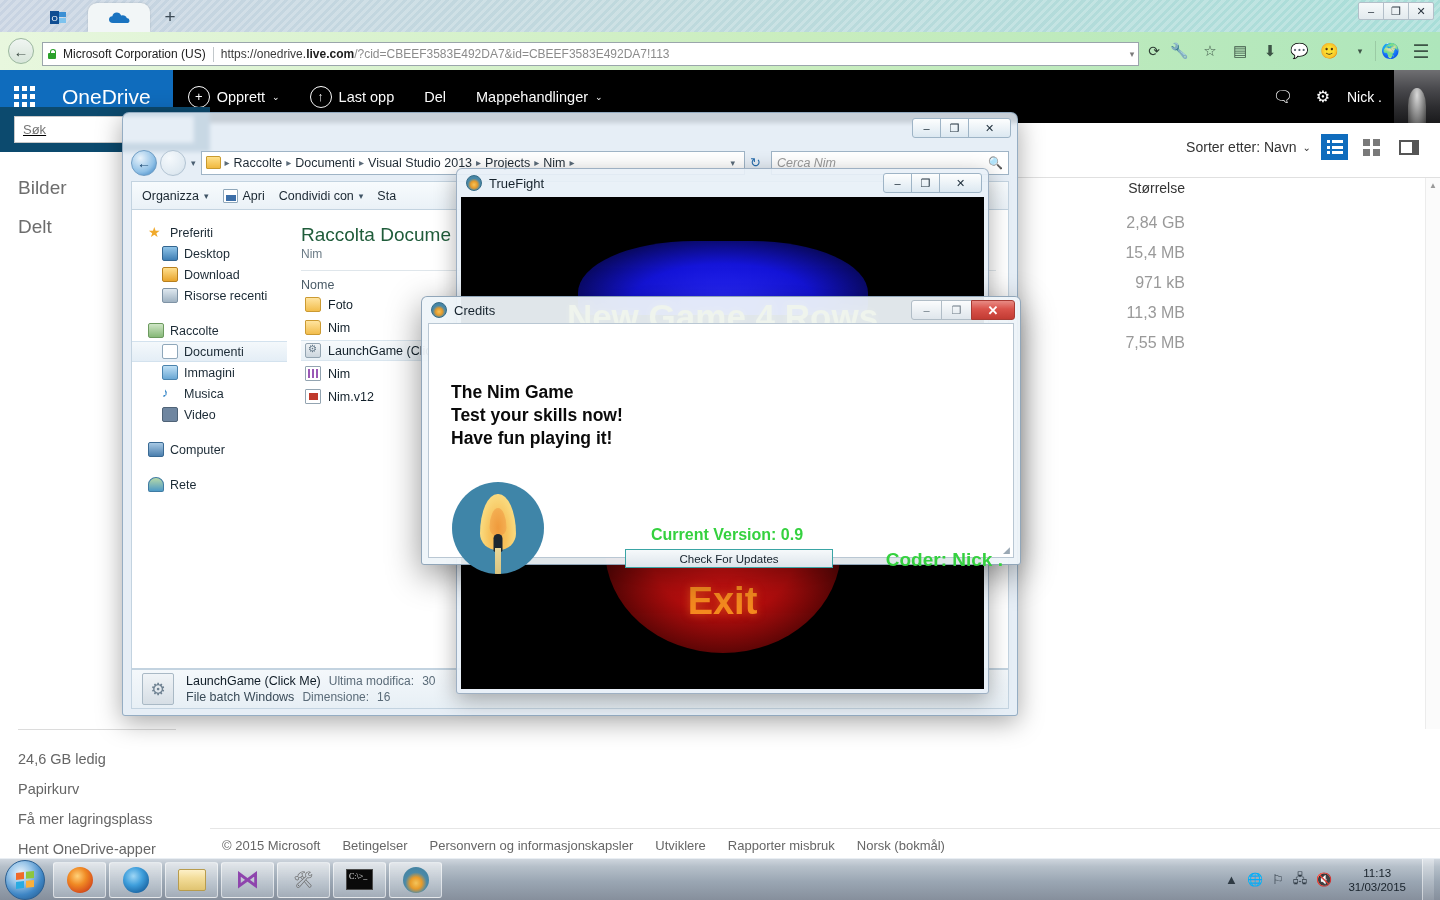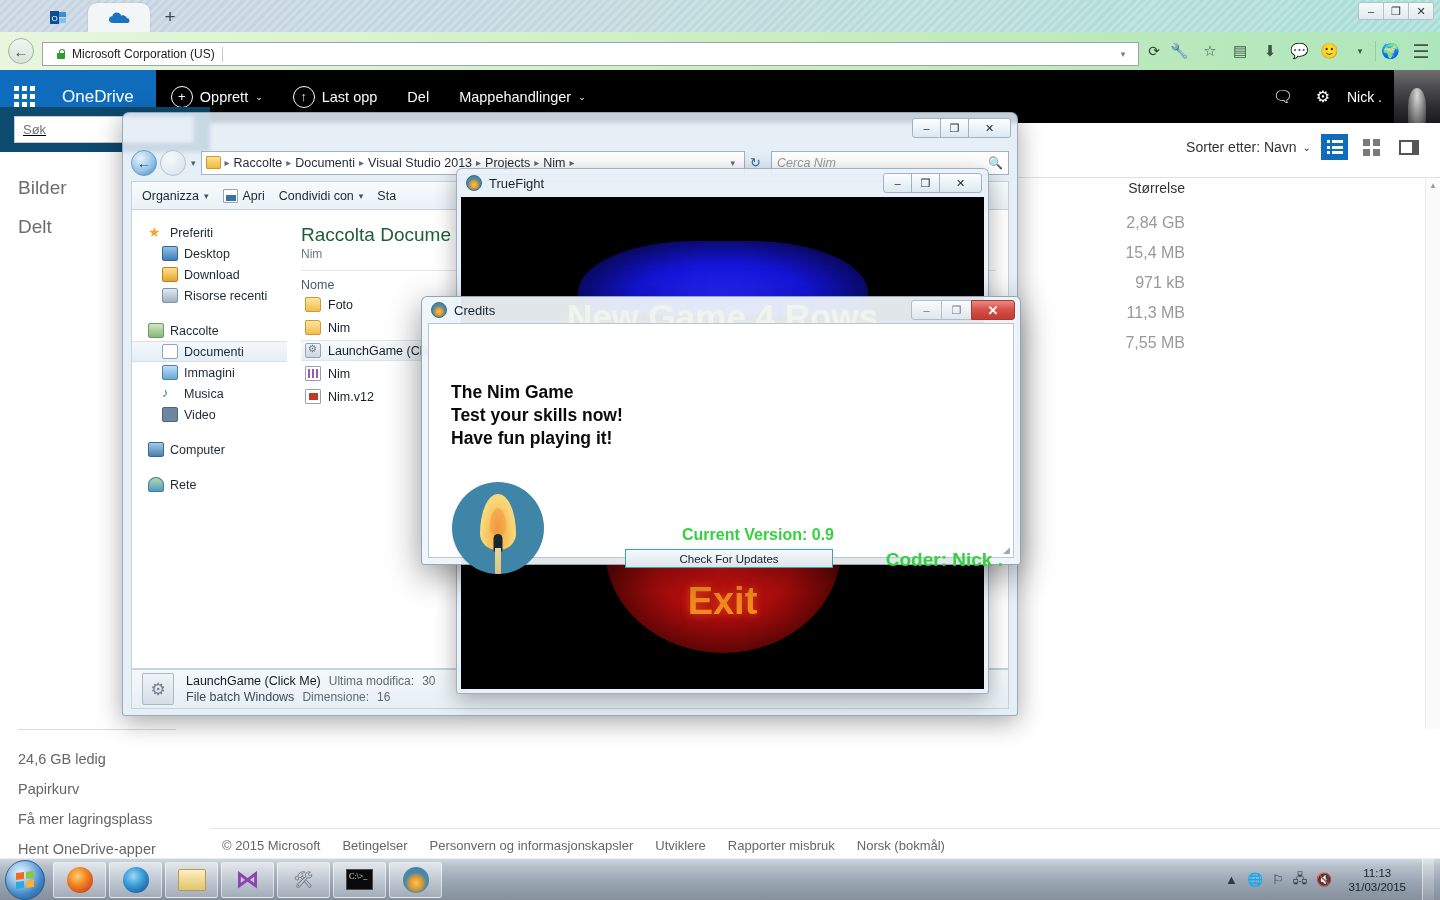--- a/index.html
+++ b/index.html
@@ -54,21 +54,21 @@
   .nav-back {
     width: 26px; height: 26px; margin-left: 8px; border-radius: 50%;
     background: linear-gradient(180deg,#f0f5f2,#d7e5d9);
     border: 1px solid #9bb79f;
     display: flex; align-items: center; justify-content: center;
     color: #3b4a42; font-size: 15px;
   }
   .urlbar {
     flex: 1; margin: 6px 4px 0 8px; height: 24px; background: #fff;
     border: 1px solid #9aa5ab; display: flex; align-items: center;
-    font-size: 12.5px; padding: 0 9px;
+    font-size: 12.5px; padding: 0 0;
   }
   .lockicon { width: 12px; height: 12px; margin: 0 5px 0 3px; position: relative; }
   .lockicon:before {
     content:''; position:absolute; left:2px; top:5px; width:8px; height:6px;
     background:#2aa02a; border-radius:1px;
   }
   .lockicon:after {
     content:''; position:absolute; left:4px; top:1px; width:4px; height:5px;
     border:1.5px solid #2aa02a; border-bottom:none; border-radius:3px 3px 0 0;
   }
@@ -92,21 +92,21 @@
     background: #000; display: flex; align-items: center;
   }
   .od-waffle {
     width: 48px; height: 53px; background: #0f6cbd;
     display:flex; align-items:center; justify-content:center;
   }
   .waffle-grid { display:grid; grid-template-columns: repeat(3, 5px); gap: 3px; }
   .waffle-grid i { width:5px; height:5px; background:#fff; display:block; }
   .od-brand {
     background: #0f6cbd; height:53px; padding: 0 22px 0 14px;
-    display:flex; align-items:center; color:#fff; font-size:17px; font-weight:300;
+    display:flex; align-items:center; color:#fff; font-size:21px; font-weight:300;
   }
   .od-menu { display:flex; align-items:center; height:53px; color:#fff; }
   .od-menu-item {
     display:flex; align-items:center; gap:7px; padding: 0 15px; height:53px;
     font-size: 14.5px; color:#fff;
   }
   .circ-icon {
     width:22px; height:22px; border-radius:50%; border:1.6px solid #fff;
     display:flex; align-items:center; justify-content:center; font-size:13px; line-height:1;
   }
@@ -439,21 +439,21 @@
   }
   .wick {
     position:absolute; left:50%; top:52px; transform:translateX(-50%);
     width:9px; height:18px; background:#1c2630; border-radius:5px 5px 2px 2px;
   }
   .matchstick {
     position:absolute; left:50%; top:66px; transform:translateX(-50%);
     width:6px; height:28px; background: linear-gradient(180deg,#e9d79a,#d8c27d);
   }
   .cr-version {
-    position:absolute; left:222px; top:202px; width:214px; text-align:center;
+    position:absolute; left:222px; top:202px; width:214px; text-align:left;
     font-size:16px; font-weight:bold; color:#35d13f; white-space:nowrap;
   }
   .cr-update-btn {
     position:absolute; left:196px; top:225px; width:208px; height:19px;
     background: linear-gradient(180deg,#f6f9fb,#dde5eb);
     border:1px solid #3aa5a5;
     display:flex; align-items:center; justify-content:center;
     font-size:11.5px; color:#14202a; font-family:"Liberation Sans", sans-serif;
   }
   .cr-coder {
@@ -549,20 +549,21 @@
       <div class="winbtn">✕</div>
     </div>
   </div>
 
   <div class="browser-navbar">
     <div class="nav-back">←</div>
     <div class="urlbar">
       <span class="lockicon"></span>
       <span class="url-owner">Microsoft Corporation (US)</span>
       <span class="url-sep"></span>
+      <span class="url-text"><span class="dark">https://</span><span class="dark">onedrive.</span><b>live.com</b><span>/?cid=CBEEF3583E492DA7&amp;id=CBEEF3583E492DA7!113</span></span>
       <span class="url-dropdown">▾</span>
     </div>
     <div class="reload">⟳</div>
     <div class="navicons">
       <div class="navicon">🔧</div>
       <div class="navicon">☆</div>
       <div class="navicon">▤</div>
       <div class="navicon">⬇</div>
       <div class="navicon">💬</div>
       <div class="navicon">🙂</div>

